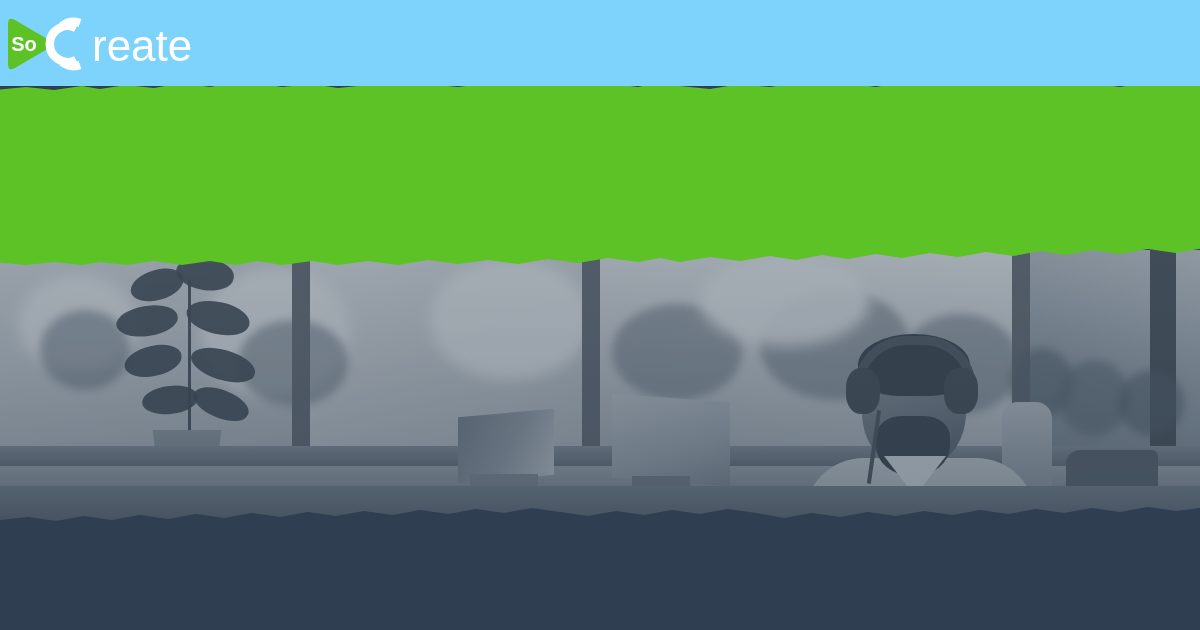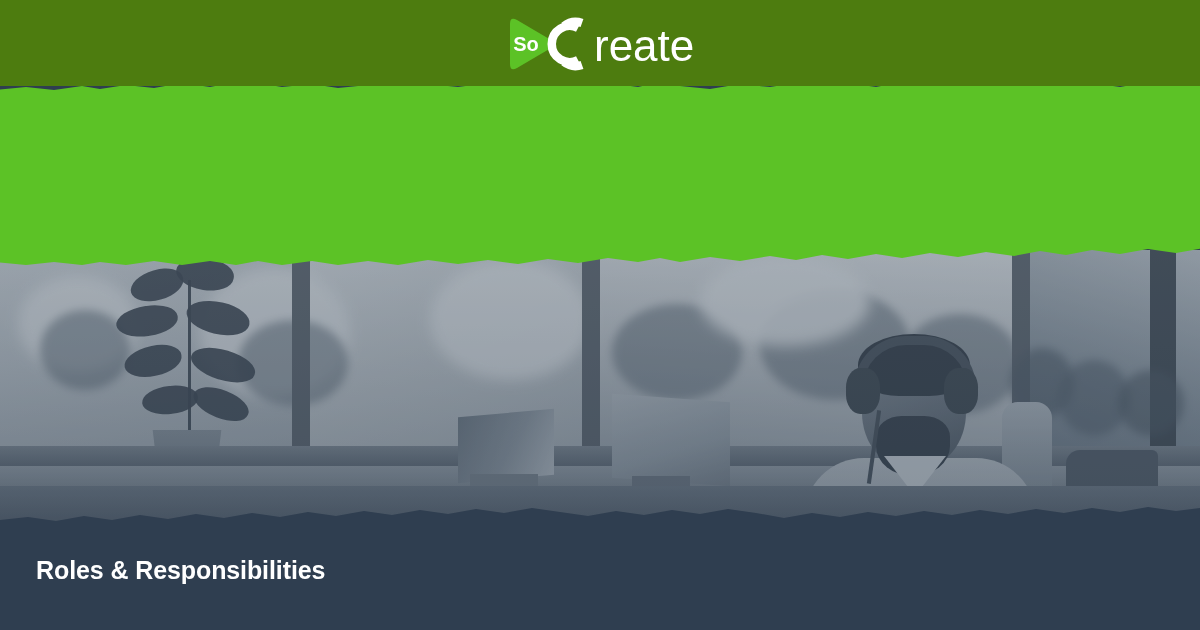--- a/index.html
+++ b/index.html
@@ -19,25 +19,25 @@
     overflow: hidden;
     background: #2f3e50;
   }
 
   
   .header {
     position: absolute;
     left: 0; top: 0;
     width: 1200px;
     height: 86px;
-    background: #4d7c0f;
+    background: #7dd3fc;
     z-index: 40;
     display: flex;
     align-items: flex-start;
-    justify-content: center;
+    justify-content: flex-start;
   }
   .logo {
     position: relative;
     margin-top: 14px;
     width: 196px;
     height: 58px;
   }
   .logo-svg { display: block; }
 
   
@@ -381,15 +381,14 @@
         L28,17 L56,21 L84,16 L112,20 L140,15 L168,19 L196,14
         L224,18 L252,13 L280,17 L308,12 L336,16 L364,11 L392,15
         L420,10 L448,14 L476,9 L504,13 L532,8 L560,12 L588,16
         L616,11 L644,15 L672,10 L700,14 L728,9 L756,13 L784,18
         L812,13 L840,17 L868,12 L896,16 L924,11 L952,15 L980,10
         L1008,14 L1036,9 L1064,13 L1092,8 L1120,12 L1148,7 L1176,11 L1200,8
         L1200,130 L0,130 Z"></path>
     </svg>
   </div>
 
-  <div class="subline">Roles &amp; Responsibilities</div>
 
 </div>
 
 </body></html>

